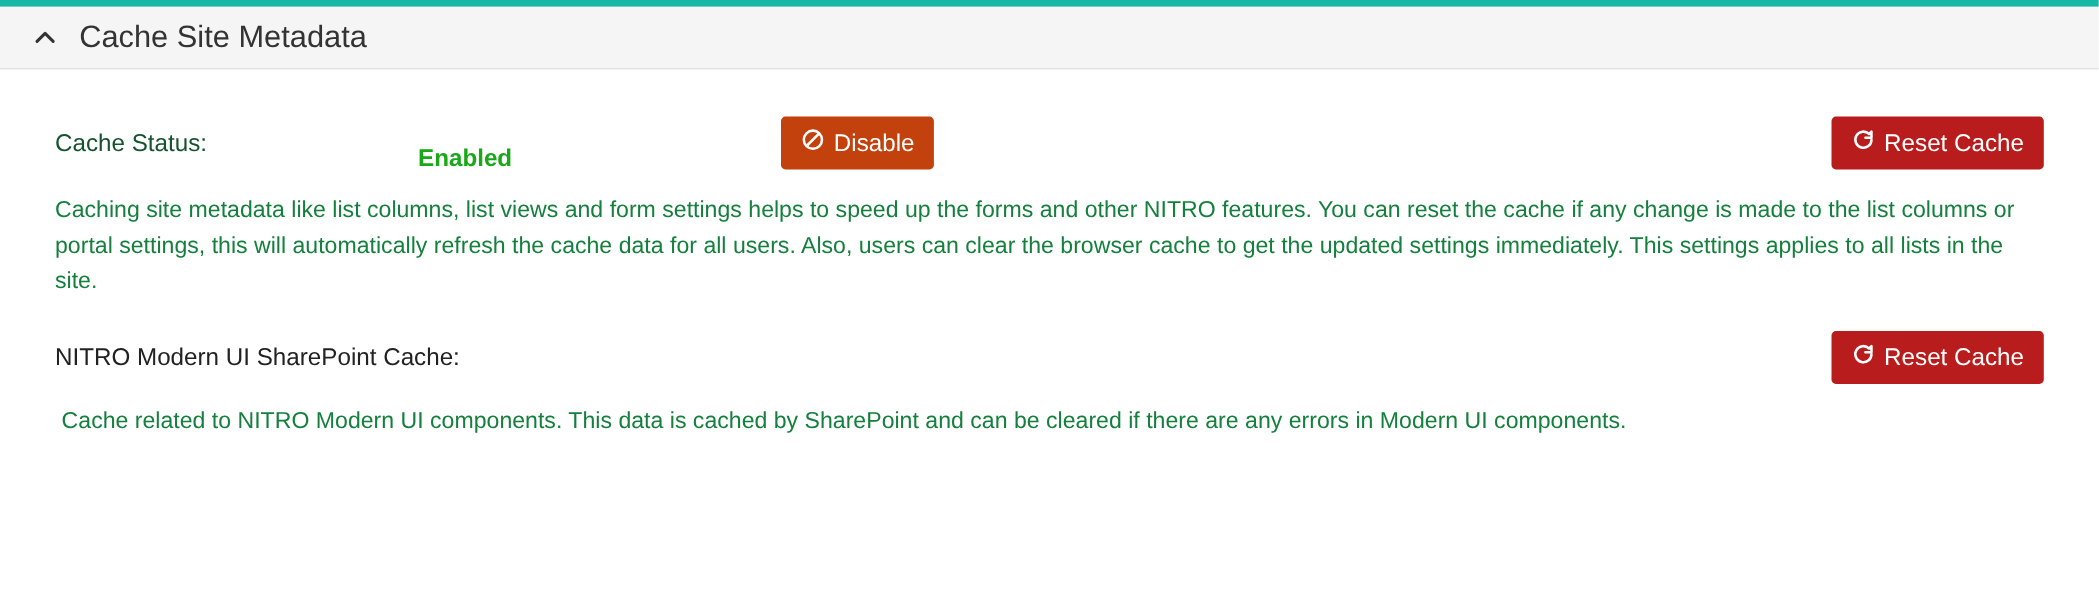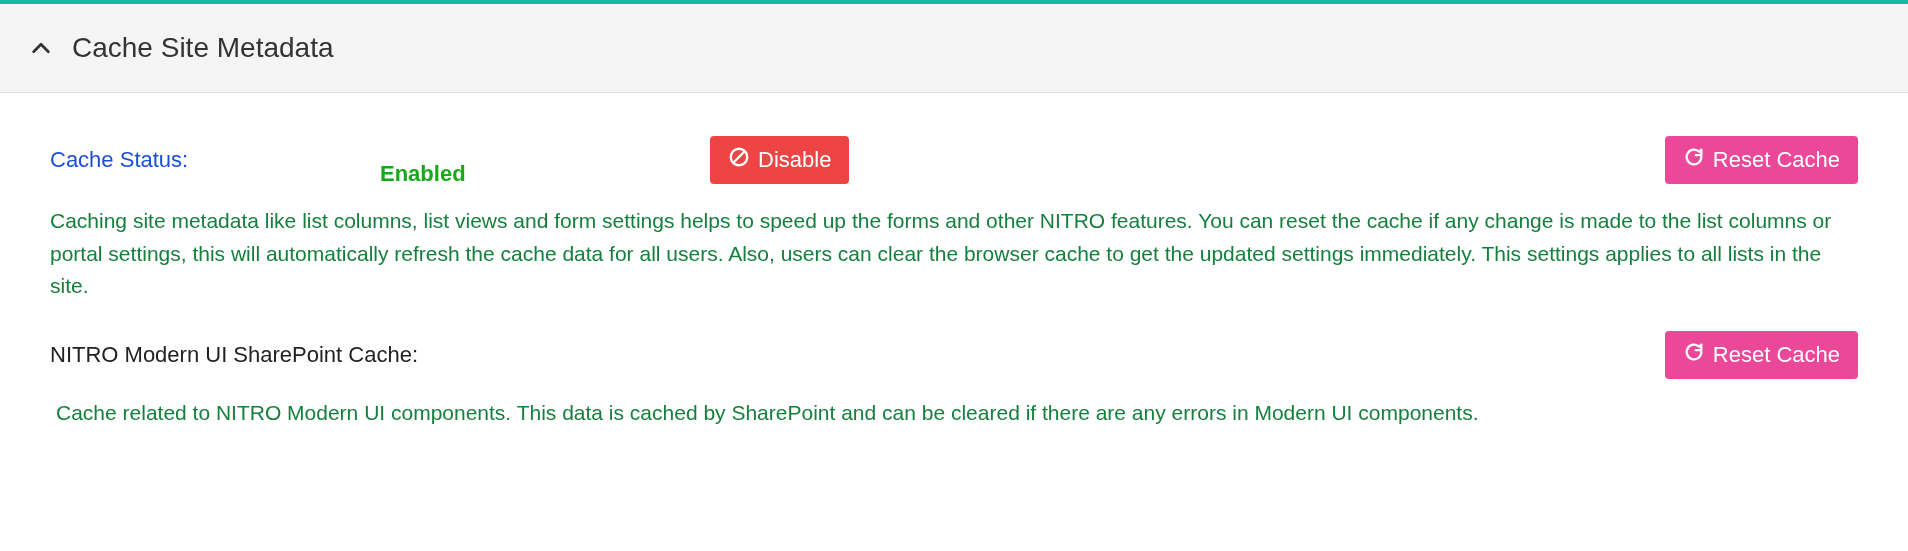--- a/index.html
+++ b/index.html
@@ -6,23 +6,23 @@
   body {
     font-family: Arial, Helvetica, sans-serif;
     font-size: 20px;
     color: #333;
     background: #fff;
   }
   .panel-header {
     display: flex;
     align-items: center;
     background: #f5f5f5;
-    border-top: 4px solid #14b8a6;
+    border-top: 6px solid #14b8a6;
     border-bottom: 1px solid #ddd;
-    padding: 28px 30px;
+    padding: 12px 30px;
     cursor: pointer;
   }
   .panel-header .chevron {
     width: 22px;
     height: 22px;
     margin-right: 20px;
     display: inline-flex;
     align-items: center;
     justify-content: center;
   }
@@ -34,39 +34,39 @@
   }
   .panel-body {
     padding: 40px 50px 20px 50px;
   }
   .row {
     display: flex;
     align-items: center;
     flex-wrap: wrap;
     margin-bottom: 18px;
   }
-  .row1-col1 { flex: 0 0 330px; font-size: 22px; color: #1d4ed8; }
+  .row1-col1 { flex: 0 0 330px; font-size: 22px; color: #14532d; }
   .row1-col2 { flex: 0 0 330px; font-size: 22px; font-weight: 700; color: #18a818; margin-top: 28px; }
   .row1-col3 { flex: 0 0 auto; }
   .row1-spacer { flex: 1 1 auto; }
   .row1-col4 { flex: 0 0 auto; }
   .btn {
     display: inline-flex;
     align-items: center;
     gap: 8px;
     border: none;
     border-radius: 4px;
     padding: 10px 18px;
     font-size: 22px;
     color: #fff;
     cursor: pointer;
     white-space: nowrap;
   }
-  .btn-primary { background: #ef4444; }
-  .btn-info { background: #ec4899; }
+  .btn-primary { background: #c2410c; }
+  .btn-info { background: #b91c1c; }
   .btn svg { width: 22px; height: 22px; fill: #fff; stroke: #fff; }
   .desc {
     color: #15803d;
     font-size: 21px;
     line-height: 1.55;
     margin-bottom: 28px;
   }
   .desc2 {
     padding-left: 6px;
   }

